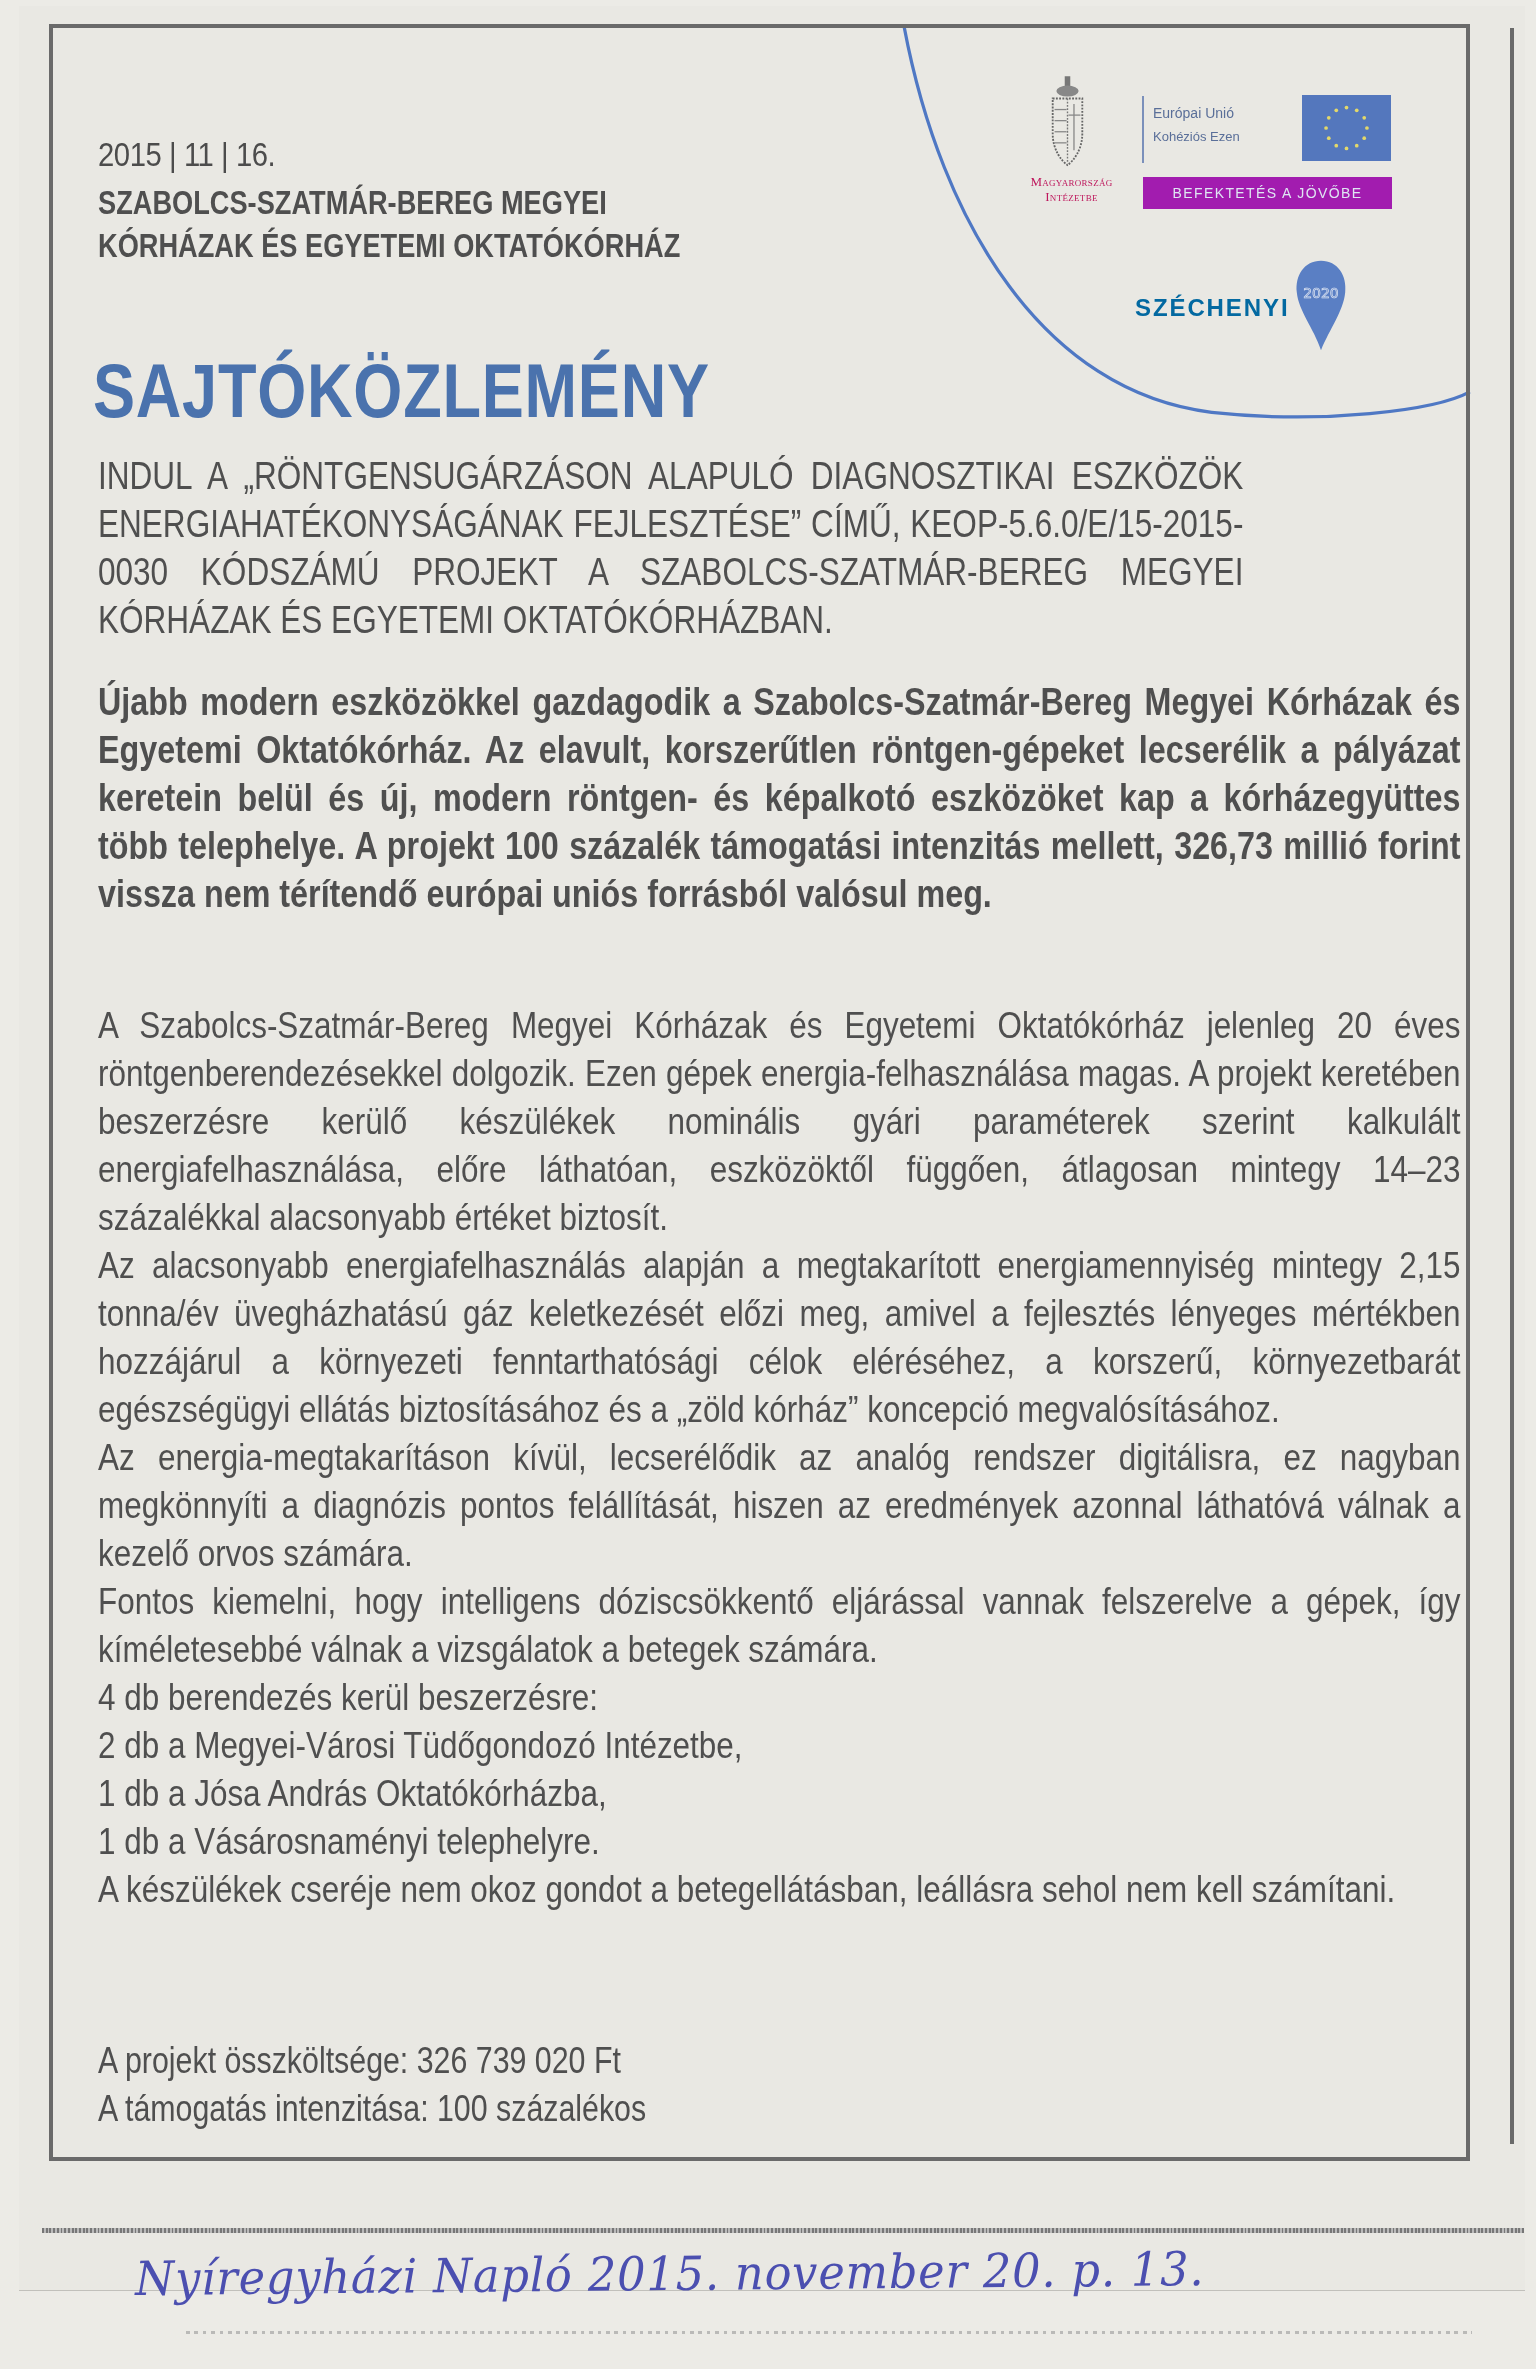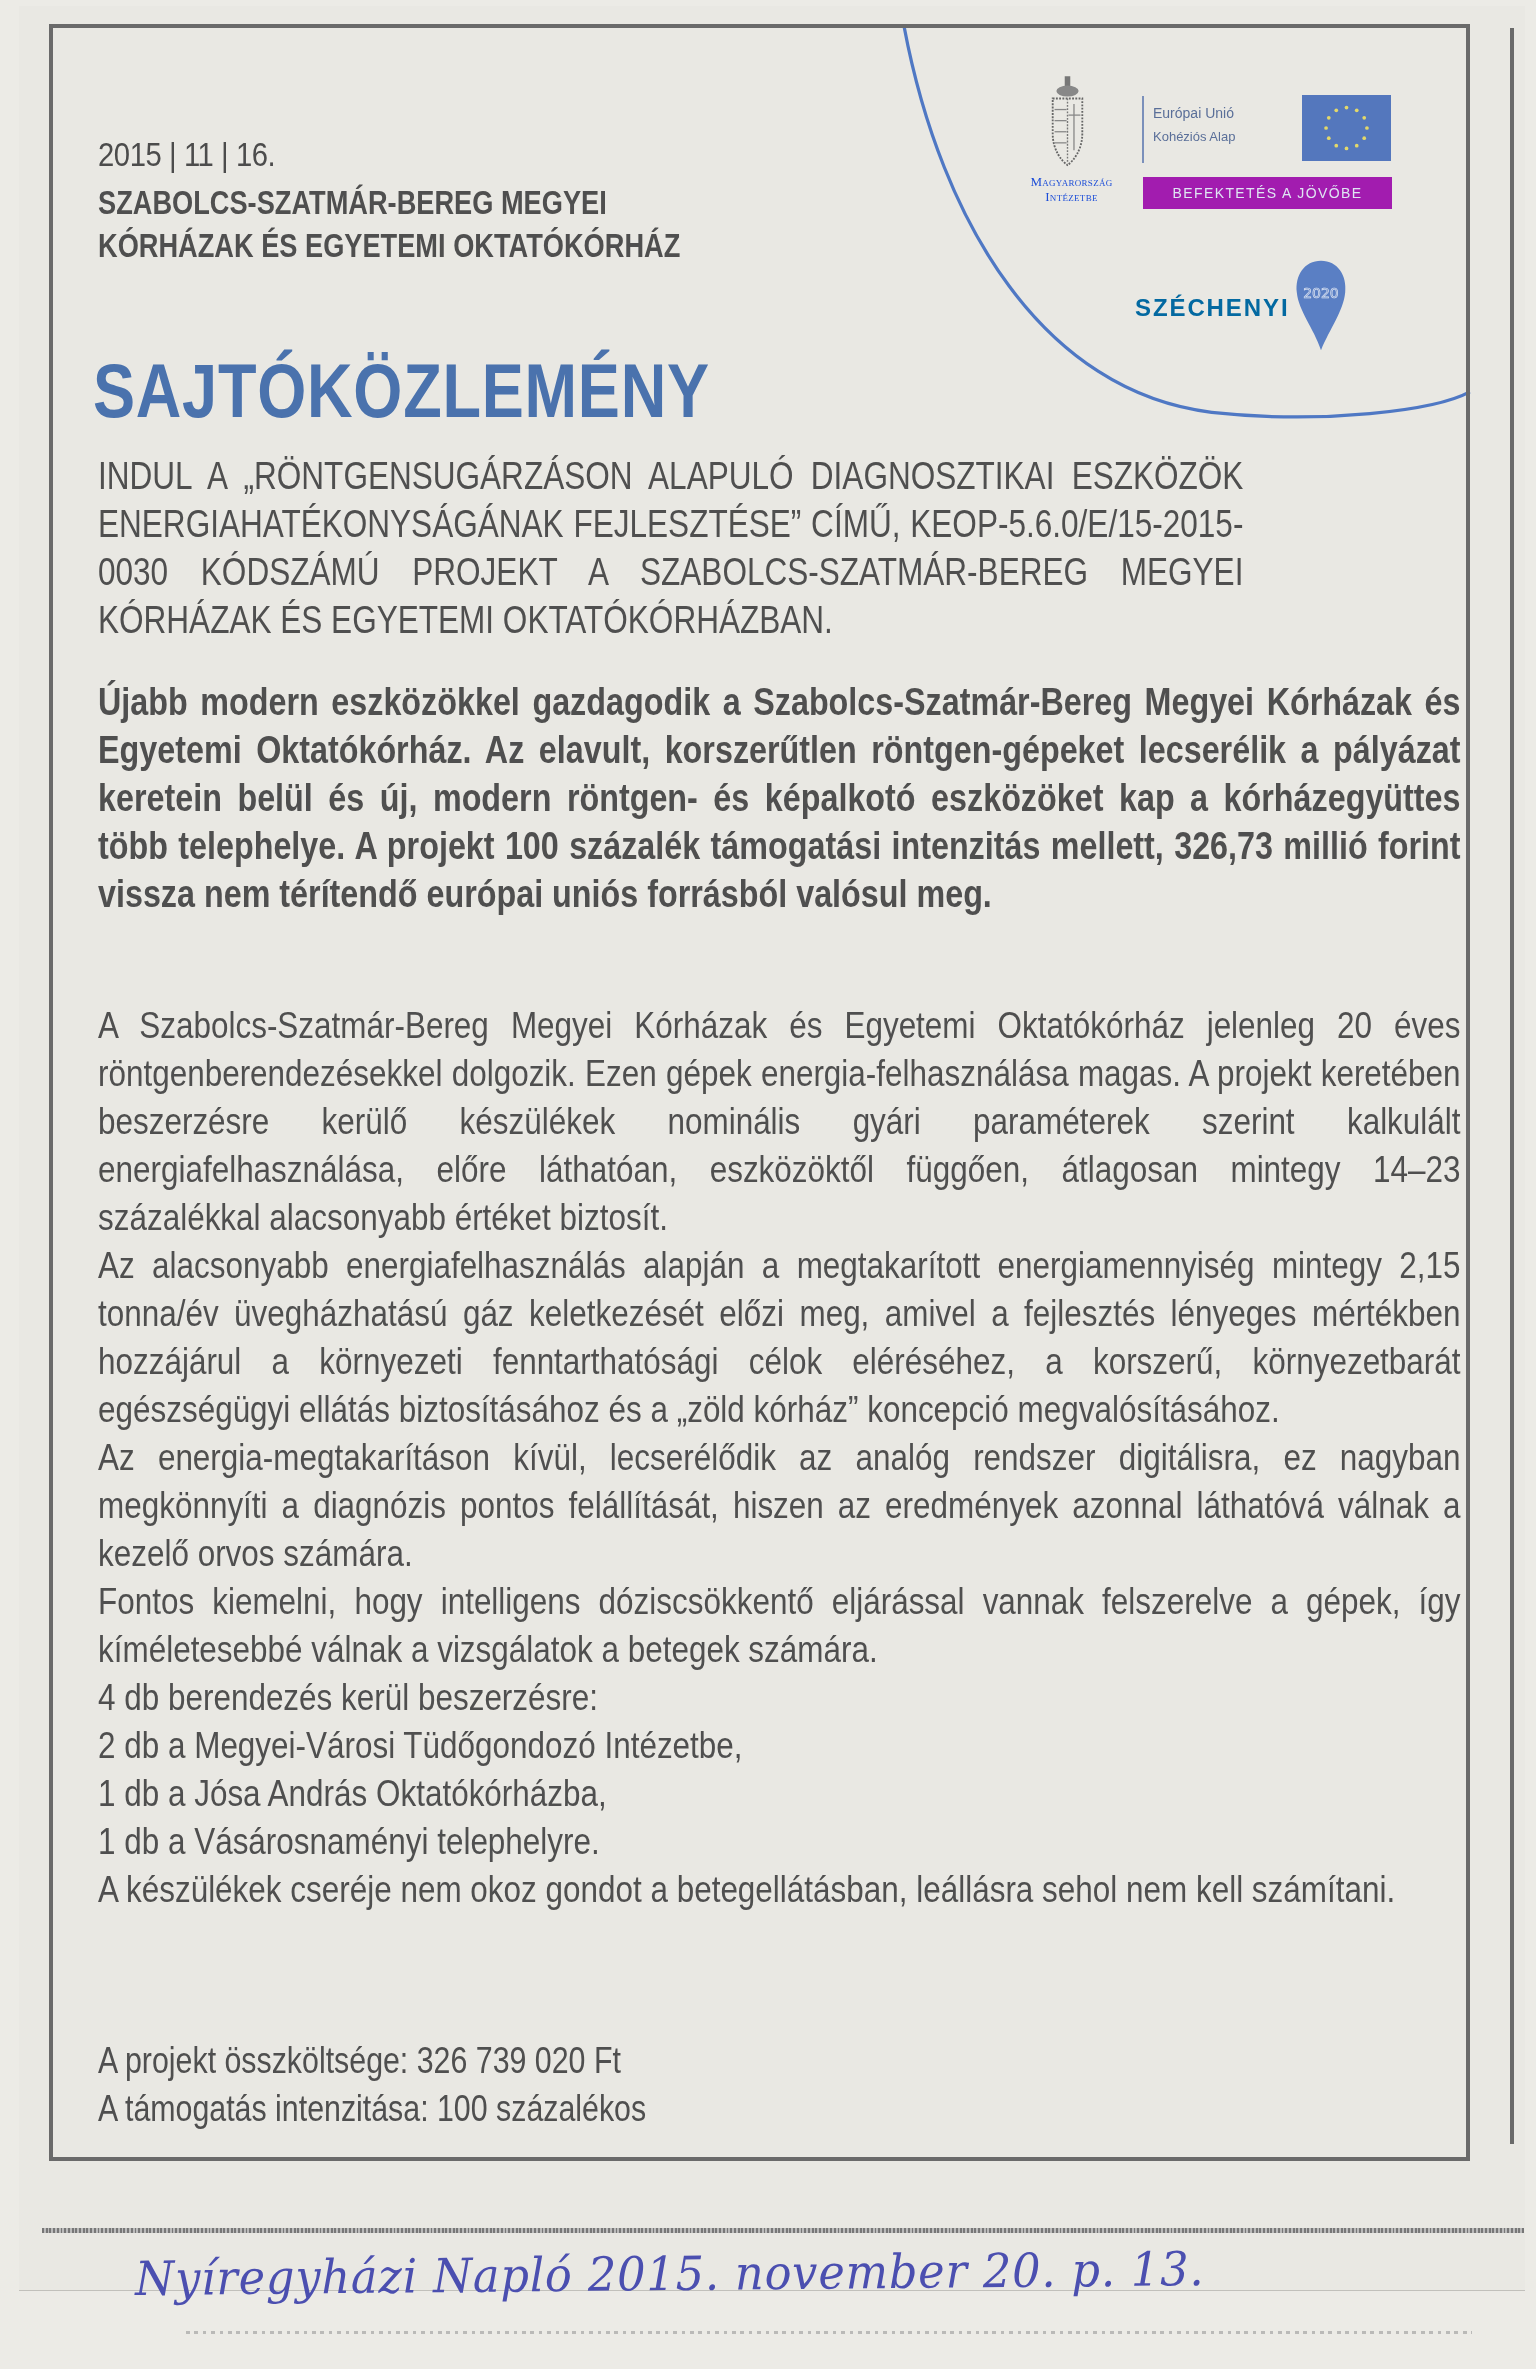--- a/index.html
+++ b/index.html
@@ -66,21 +66,21 @@
     transform: scaleX(0.82); transform-origin: left top;
   }
   .summary div { white-space: nowrap; }
 
   
   .crest {
     position: absolute; left: 1049px; top: 76px; width: 37px; height: 93px;
   }
   .gov-name {
     position: absolute; left: 997px; top: 174px; width: 149px; text-align: center;
-    font-family: "Liberation Serif", serif; font-size: 13px; line-height: 15px; color: #1d4ed8;
+    font-family: "Liberation Serif", serif; font-size: 13px; line-height: 15px; color: #be185d;
     font-variant: small-caps; letter-spacing: 0.3px;
   }
   .eu-divider { position: absolute; left: 1142px; top: 96px; width: 1.9px; height: 67px; background: #7b90bb; }
   .eu-text1 { position: absolute; left: 1153px; top: 105px; font-size: 14px; font-weight: normal; color: #5a6f99; }
   .eu-text2 { position: absolute; left: 1153px; top: 129px; font-size: 13px; color: #5a6f99; }
   .eu-flag {
     position: absolute; left: 1302px; top: 95px; width: 89px; height: 66px;
     background: #5477bd;
   }
   .invest-bar {
@@ -143,21 +143,21 @@
     <line x1="21" y1="42" x2="34" y2="42"></line>
       <line x1="27" y1="30" x2="27" y2="80"></line>
   </g>
 </svg>
 <div class="gov-name">
   <div>Magyarország</div>
   <div>Intézetbe</div>
 </div>
 <div class="eu-divider"></div>
 <div class="eu-text1">Európai Unió</div>
-<div class="eu-text2">Kohéziós Alap</div>
+<div class="eu-text2">Kohéziós Ezen</div>
 <div class="eu-flag">
   <svg width="89" height="66" viewBox="0 0 95 71">
     <g fill="#e3d86a" id="stars">
         <circle cx="69.5" cy="35.5" r="2"></circle>
         <circle cx="66.55255888325766" cy="46.5" r="2"></circle>
         <circle cx="58.5" cy="54.552558883257646" r="2"></circle>
         <circle cx="47.5" cy="57.5" r="2"></circle>
         <circle cx="36.50000000000001" cy="54.55255888325765" r="2"></circle>
         <circle cx="28.447441116742347" cy="46.5" r="2"></circle>
         <circle cx="25.5" cy="35.5" r="2"></circle>

